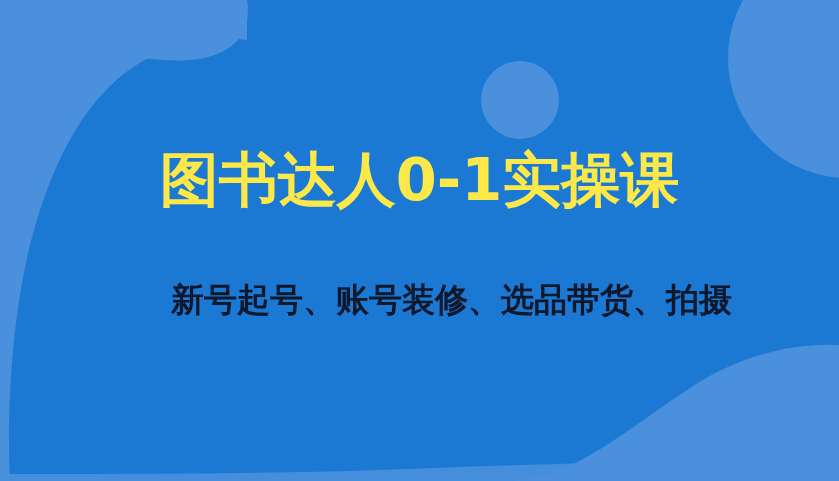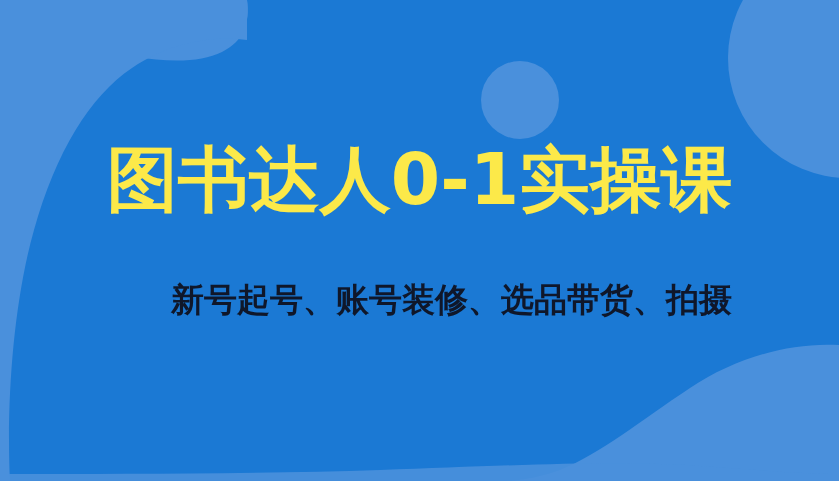--- a/index.html
+++ b/index.html
@@ -36,21 +36,21 @@
 
   .title {
     position: absolute;
     left: 0;
     top: 134px;
     width: 839px;
     text-align: center;
     color: #fce949;
     font-family: "DejaVu Sans", "Liberation Sans", sans-serif;
     font-weight: 700;
-    font-size: 71px;
+    font-size: 59px;
     line-height: 92px;
     letter-spacing: 0px;
     white-space: nowrap;
   }
 
   .subtitle {
     position: absolute;
     left: 0;
     top: 276px;
     width: 839px;

